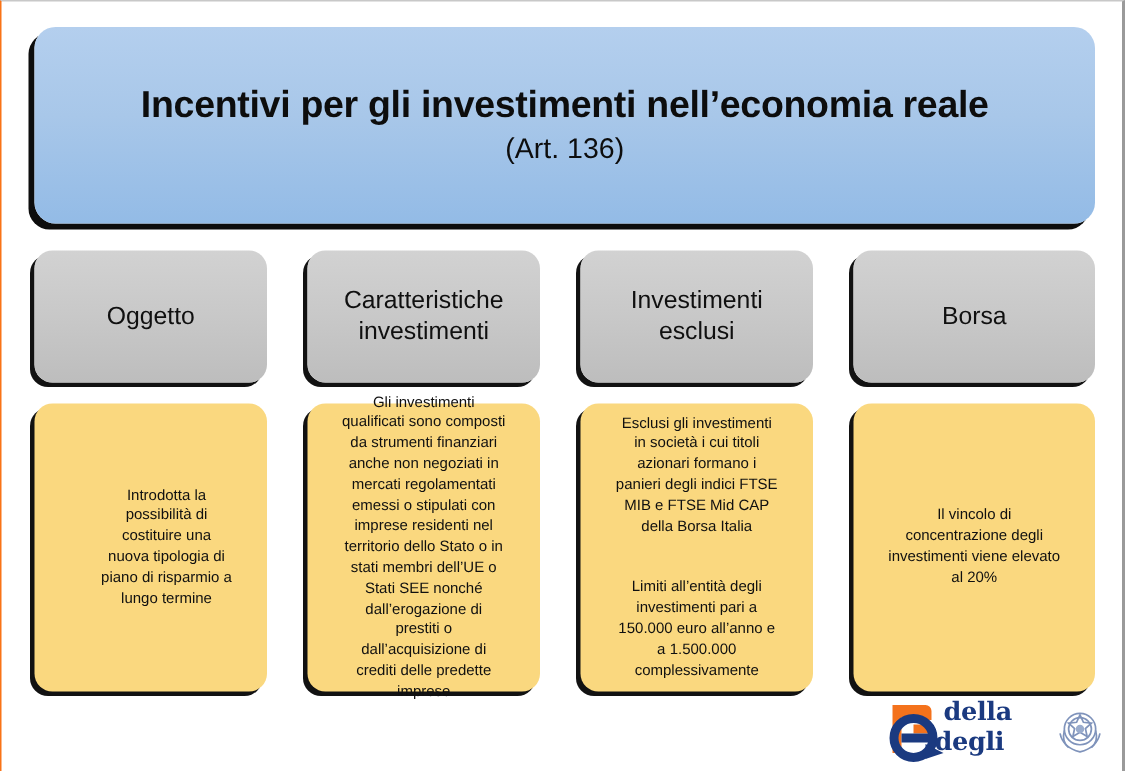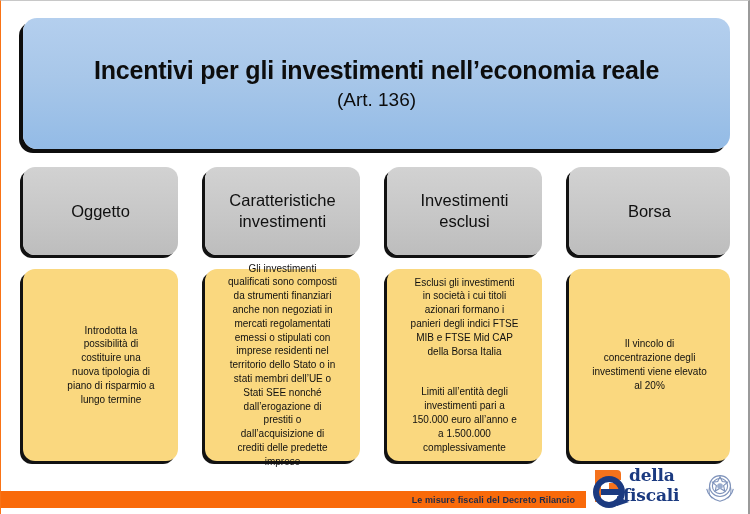--- a/index.html
+++ b/index.html
@@ -199,39 +199,36 @@
     <p>Gli investimenti qualificati sono composti da strumenti finanziari anche non negoziati in mercati regolamentati emessi o stipulati con imprese residenti nel territorio dello Stato o in stati membri dell’UE o Stati SEE nonché dall’erogazione di prestiti o dall’acquisizione di crediti delle predette imprese</p>
   </div>
   <div class="card body-card col3">
     <p>Esclusi gli investimenti in società i cui titoli azionari formano i panieri degli indici FTSE MIB e FTSE Mid CAP della Borsa Italia</p>
     <p>Limiti all’entità degli investimenti pari a 150.000 euro all’anno e a 1.500.000 complessivamente</p>
   </div>
   <div class="card body-card col4">
     <p>Il vincolo di concentrazione degli investimenti viene elevato al 20%</p>
   </div>
 
-  <div id="footer-bar">
-    <span id="footer-text">Le misure fiscali del Decreto Rilancio</span>
-  </div>
 
   <div id="logo">
 
     <svg id="logo-mark" viewBox="0 0 46 46">
 
       <path d="M6 6 h22 a4 4 0 0 1 4 4 v6 h-8 v-2 h-12 v24 h-6 z" fill="#f4721c"></path>
       <rect x="20" y="19" width="12" height="6" fill="#f4721c"></rect>
 
       <circle cx="20" cy="28" r="13" fill="none" stroke="#1b3a80" stroke-width="6"></circle>
       <rect x="12" y="25" width="22" height="6" fill="#1b3a80"></rect>
       <path d="M28 32 l12 6 l-12 4 z" fill="#1b3a80"></path>
     </svg>
 
     <div id="logo-words">
       <span class="logo-line" id="logo-line1">della</span>
-      <span class="logo-line" id="logo-line2">fiscali</span>
+      <span class="logo-line" id="logo-line2">degli</span>
     </div>
 
     <svg id="logo-emblem" viewBox="0 0 40 40">
       <g fill="none" stroke="#7f93bb" stroke-width="1.2">
         <circle cx="20" cy="19" r="11"></circle>
         <circle cx="20" cy="19" r="8"></circle>
         <path d="M20 9 l2.4 5.2 l5.6 .6 l-4.2 3.8 l1.2 5.6 l-5-2.9 l-5 2.9 l1.2-5.6 l-4.2-3.8 l5.6-.6 z"></path>
         <path d="M6 22 q2 10 14 13 q12-3 14-13"></path>
         <path d="M9 20 q-2 8 3 12"></path>
         <path d="M31 20 q2 8-3 12"></path>

